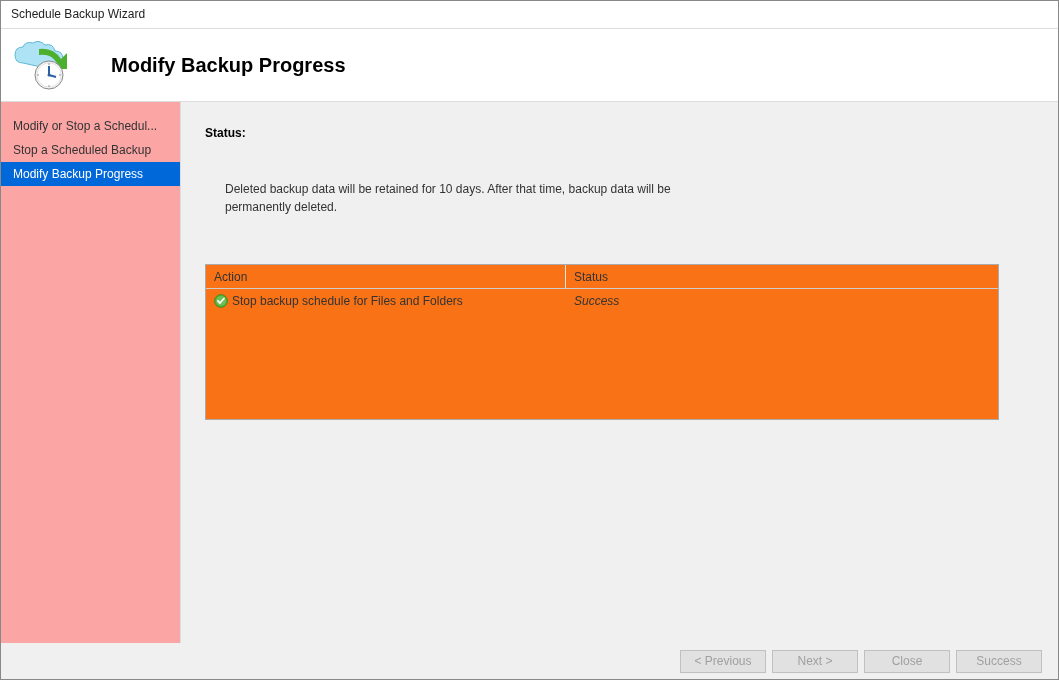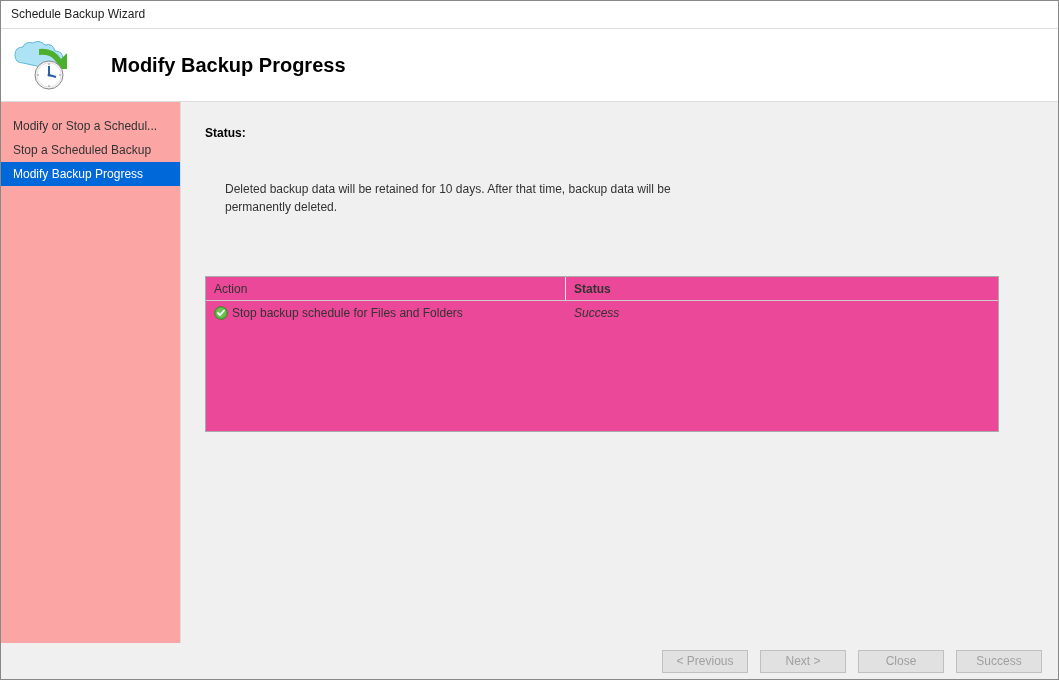--- a/index.html
+++ b/index.html
@@ -80,41 +80,41 @@
     }
     .status-text {
       font-size: 12px;
       color: #333;
       margin-left: 20px;
       max-width: 500px;
       line-height: 1.5;
     }
     .table-container {
       border: 1px solid #aaa;
-      margin-top: 60px;
+      margin-top: 48px;
       height: 156px;
-      background: #ec4899;
+      background: #f97316;
     }
     .table-header {
       display: flex;
       border-bottom: 1px solid #ccc;
       height: 24px;
       align-items: center;
     }
     .table-header-cell {
       font-size: 12px;
       color: #333;
       padding: 0 8px;
       border-right: 1px solid #e8e8e8;
       height: 100%;
       display: flex;
       align-items: center;
     }
     .table-header-cell.action { width: 360px; }
-    .table-header-cell.status { flex: 1; border-right: none; font-weight: bold; }
+    .table-header-cell.status { flex: 1; border-right: none; }
     .table-row {
       display: flex;
       align-items: center;
       height: 24px;
     }
     .table-cell {
       font-size: 12px;
       color: #333;
       padding: 0 8px;
       display: flex;
@@ -127,21 +127,21 @@
       height: 14px;
       margin-right: 4px;
       flex-shrink: 0;
     }
     .footer {
       height: 36px;
       display: flex;
       justify-content: flex-end;
       align-items: center;
       padding: 0 16px 0 16px;
-      gap: 12px;
+      gap: 6px;
       background: #f0f0f0;
     }
     .btn {
       width: 86px;
       height: 23px;
       font-size: 12px;
       background: #e1e1e1;
       border: 1px solid #c0c0c0;
       color: #a0a0a0;
       cursor: default;

